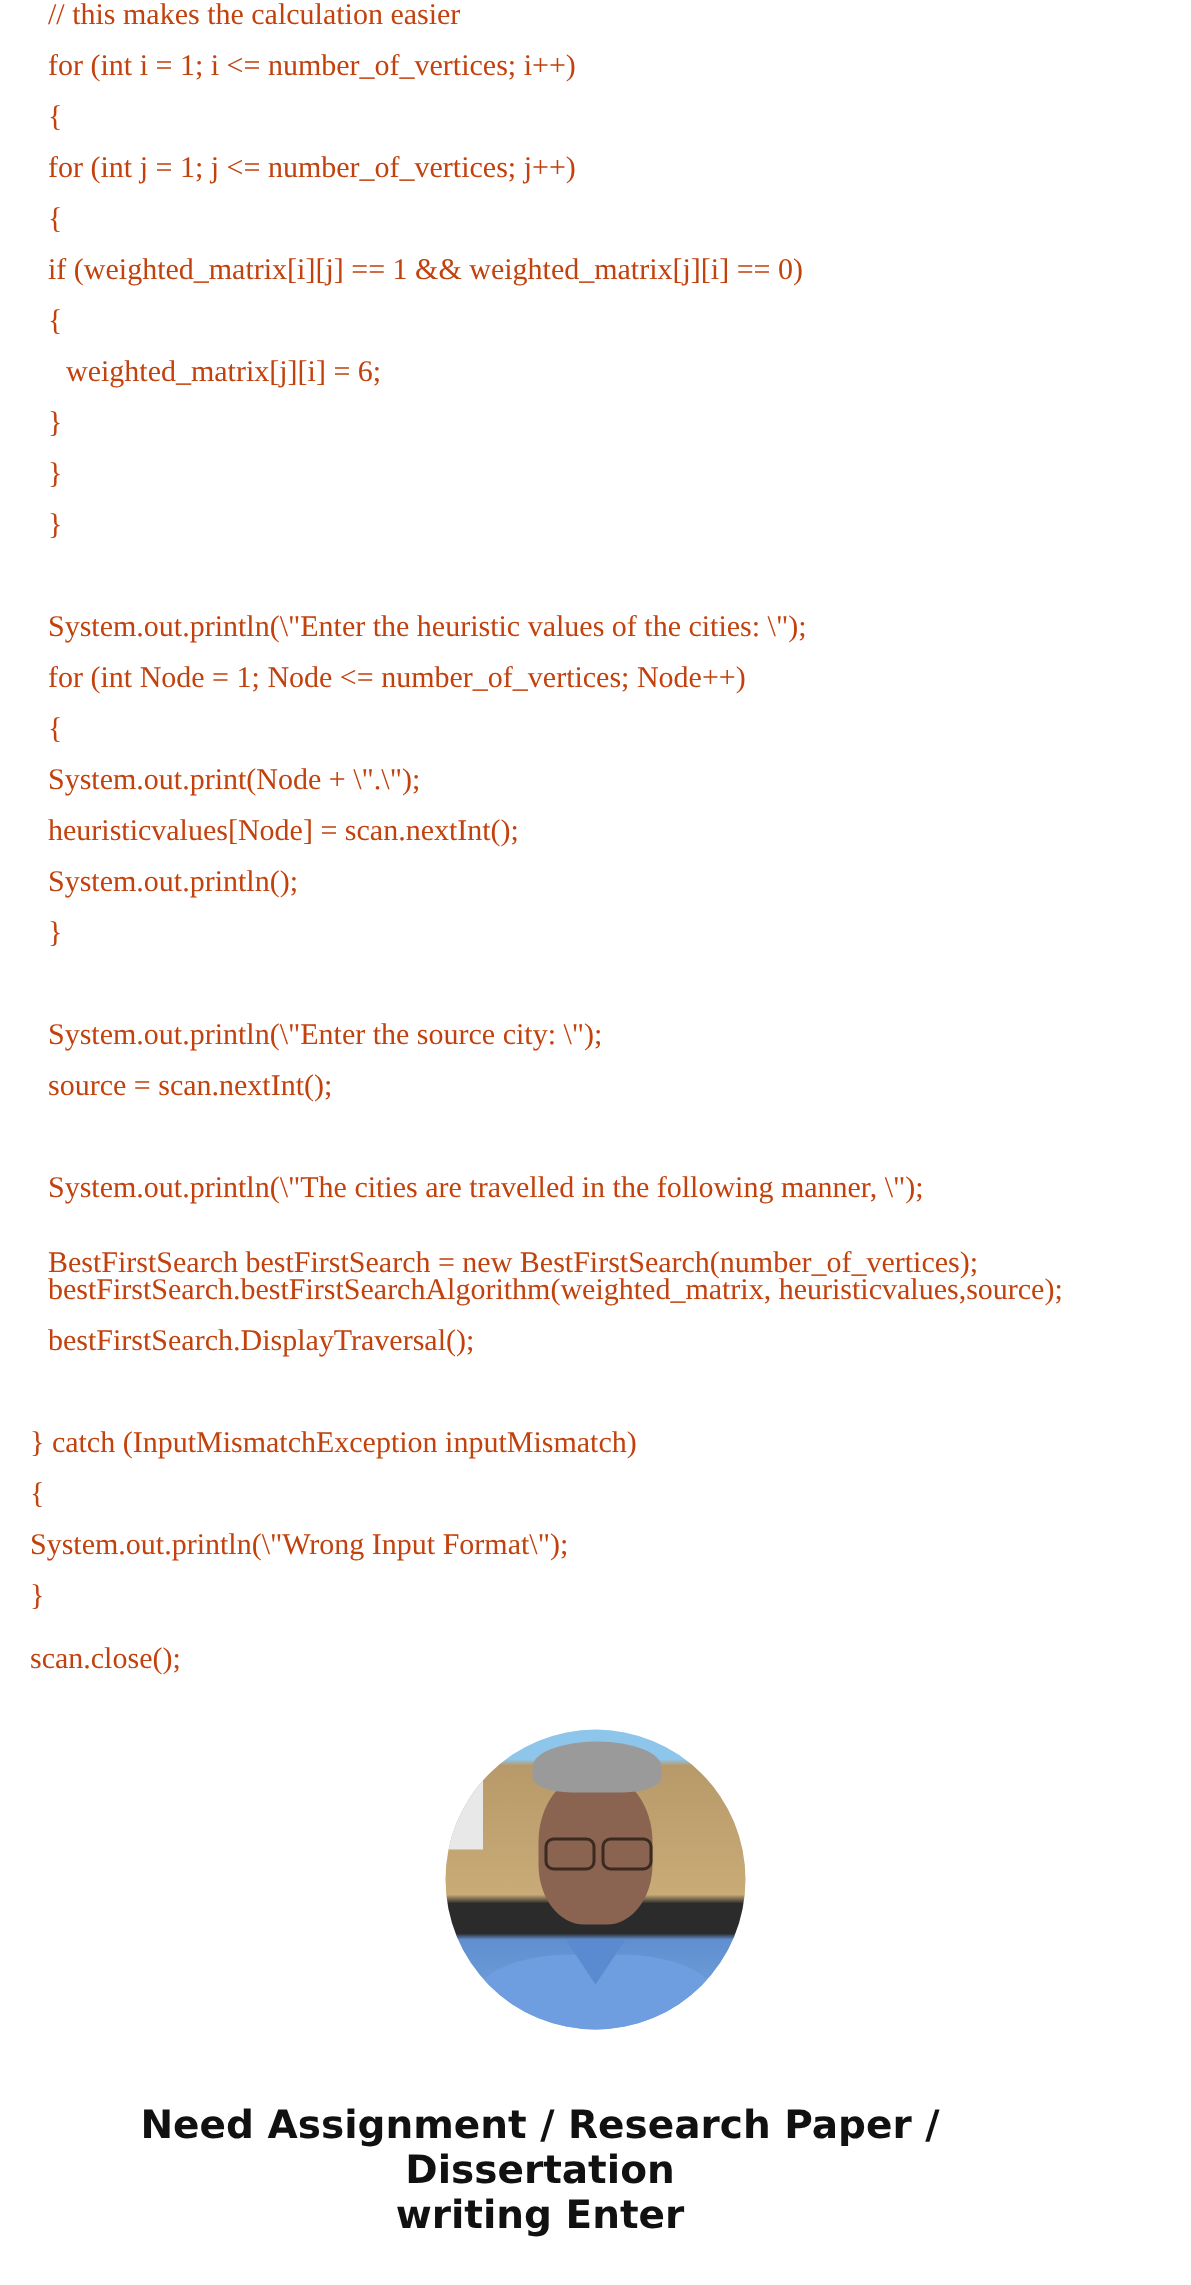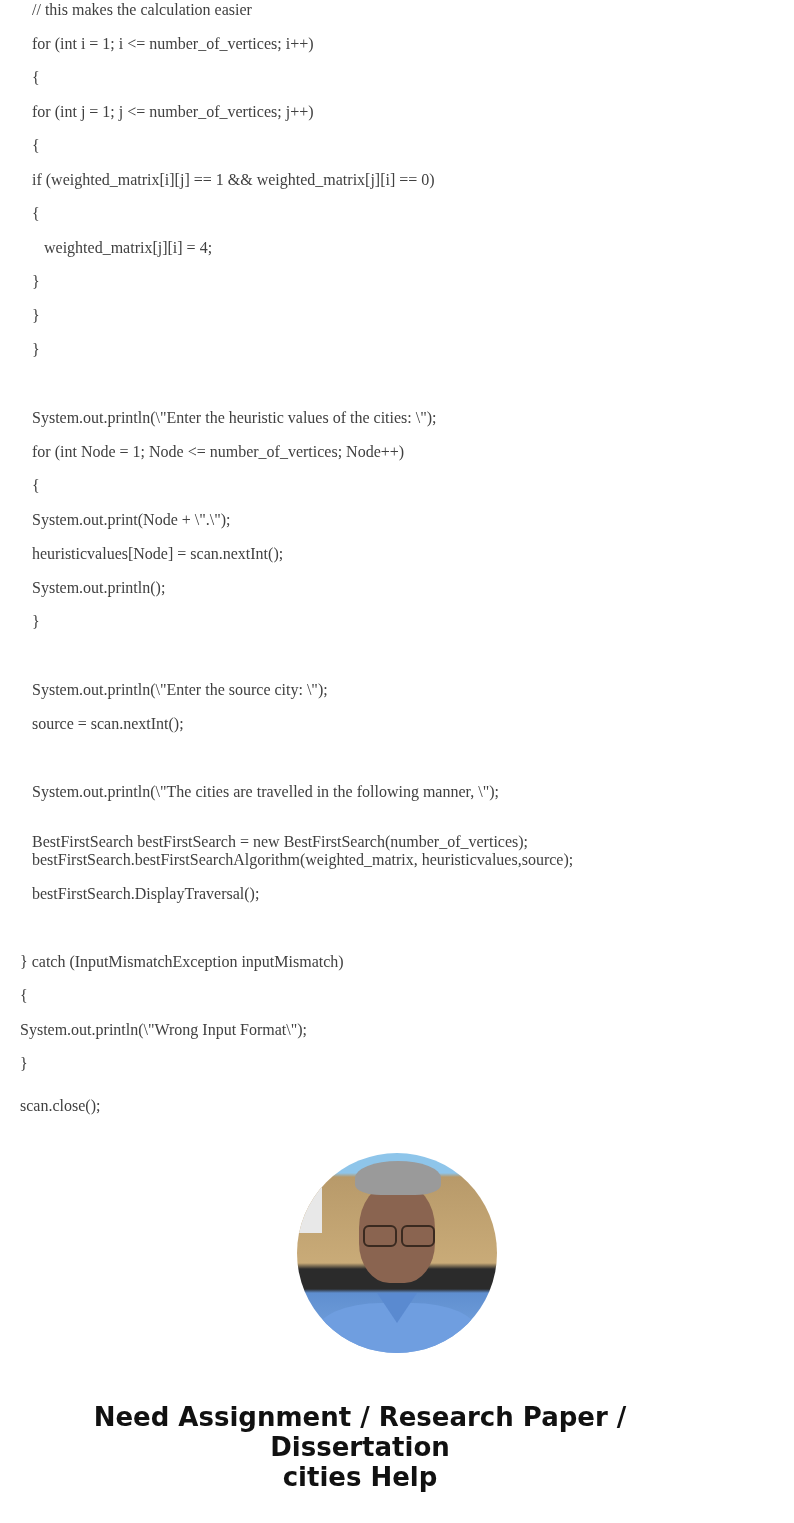--- a/index.html
+++ b/index.html
@@ -1,22 +1,22 @@
 <!DOCTYPE html>
 <html><head>
   <meta charset="utf-8">
   <style>
     html, body { margin: 0; padding: 0; background: #ffffff; }
     body { width: 794px; height: 1523px; position: relative; overflow: hidden; }
     .code { position: absolute; left: 0; top: 0; width: 794px; }
     .line {
       position: absolute;
       font-family: "Liberation Serif", serif;
-      font-size: 16px;
-      color: #404040;
+      font-size: 20px;
+      color: #c2410c;
       white-space: pre;
       line-height: 20px;
     }
     .photo {
       position: absolute;
       left: 297px; top: 1153px;
       width: 200px; height: 200px;
       border-radius: 50%;
       overflow: hidden;
       background: linear-gradient(#8ec5ea 0%, #8ec5ea 10%, #b89a6a 12%, #c9ab78 55%, #2b2b2b 58%, #2b2b2b 68%, #5f8fd0 70%, #7aa6e0 100%);
@@ -44,21 +44,21 @@
 <body>
 
 <div class="code" id="code">
     <div class="line" style="left: 32px; top: 0px;">// this makes the calculation easier</div>
     <div class="line" style="left: 32px; top: 34px;">for (int i = 1; i &lt;= number_of_vertices; i++)</div>
     <div class="line" style="left: 32px; top: 68px;">{</div>
     <div class="line" style="left: 32px; top: 102px;">for (int j = 1; j &lt;= number_of_vertices; j++)</div>
     <div class="line" style="left: 32px; top: 136px;">{</div>
     <div class="line" style="left: 32px; top: 170px;">if (weighted_matrix[i][j] == 1 &amp;&amp; weighted_matrix[j][i] == 0)</div>
     <div class="line" style="left: 32px; top: 204px;">{</div>
-    <div class="line" style="left: 44px; top: 238px;">weighted_matrix[j][i] = 4;</div>
+    <div class="line" style="left: 44px; top: 238px;">weighted_matrix[j][i] = 6;</div>
     <div class="line" style="left: 32px; top: 272px;">}</div>
     <div class="line" style="left: 32px; top: 306px;">}</div>
     <div class="line" style="left: 32px; top: 340px;">}</div>
     <div class="line" style="left: 32px; top: 408px;">System.out.println(\"Enter the heuristic values of the cities: \");</div>
     <div class="line" style="left: 32px; top: 442px;">for (int Node = 1; Node &lt;= number_of_vertices; Node++)</div>
     <div class="line" style="left: 32px; top: 476px;">{</div>
     <div class="line" style="left: 32px; top: 510px;">System.out.print(Node + \".\");</div>
     <div class="line" style="left: 32px; top: 544px;">heuristicvalues[Node] = scan.nextInt();</div>
     <div class="line" style="left: 32px; top: 578px; text-align: right;">System.out.println();</div>
     <div class="line" style="left: 32px; top: 612px;">}</div>
@@ -80,14 +80,14 @@
   <div class="shirt"></div>
   <div class="collar"></div>
   <div class="face"></div>
   <div class="hair" style="height:34px;"></div>
   <div class="glasses-l"></div>
   <div class="glasses-r"></div>
 </div>
 
 <div class="footer">
   <div>Need Assignment / Research Paper / Dissertation</div>
-  <div>cities Help</div>
+  <div>writing Enter</div>
 </div>
 
 </body></html>

